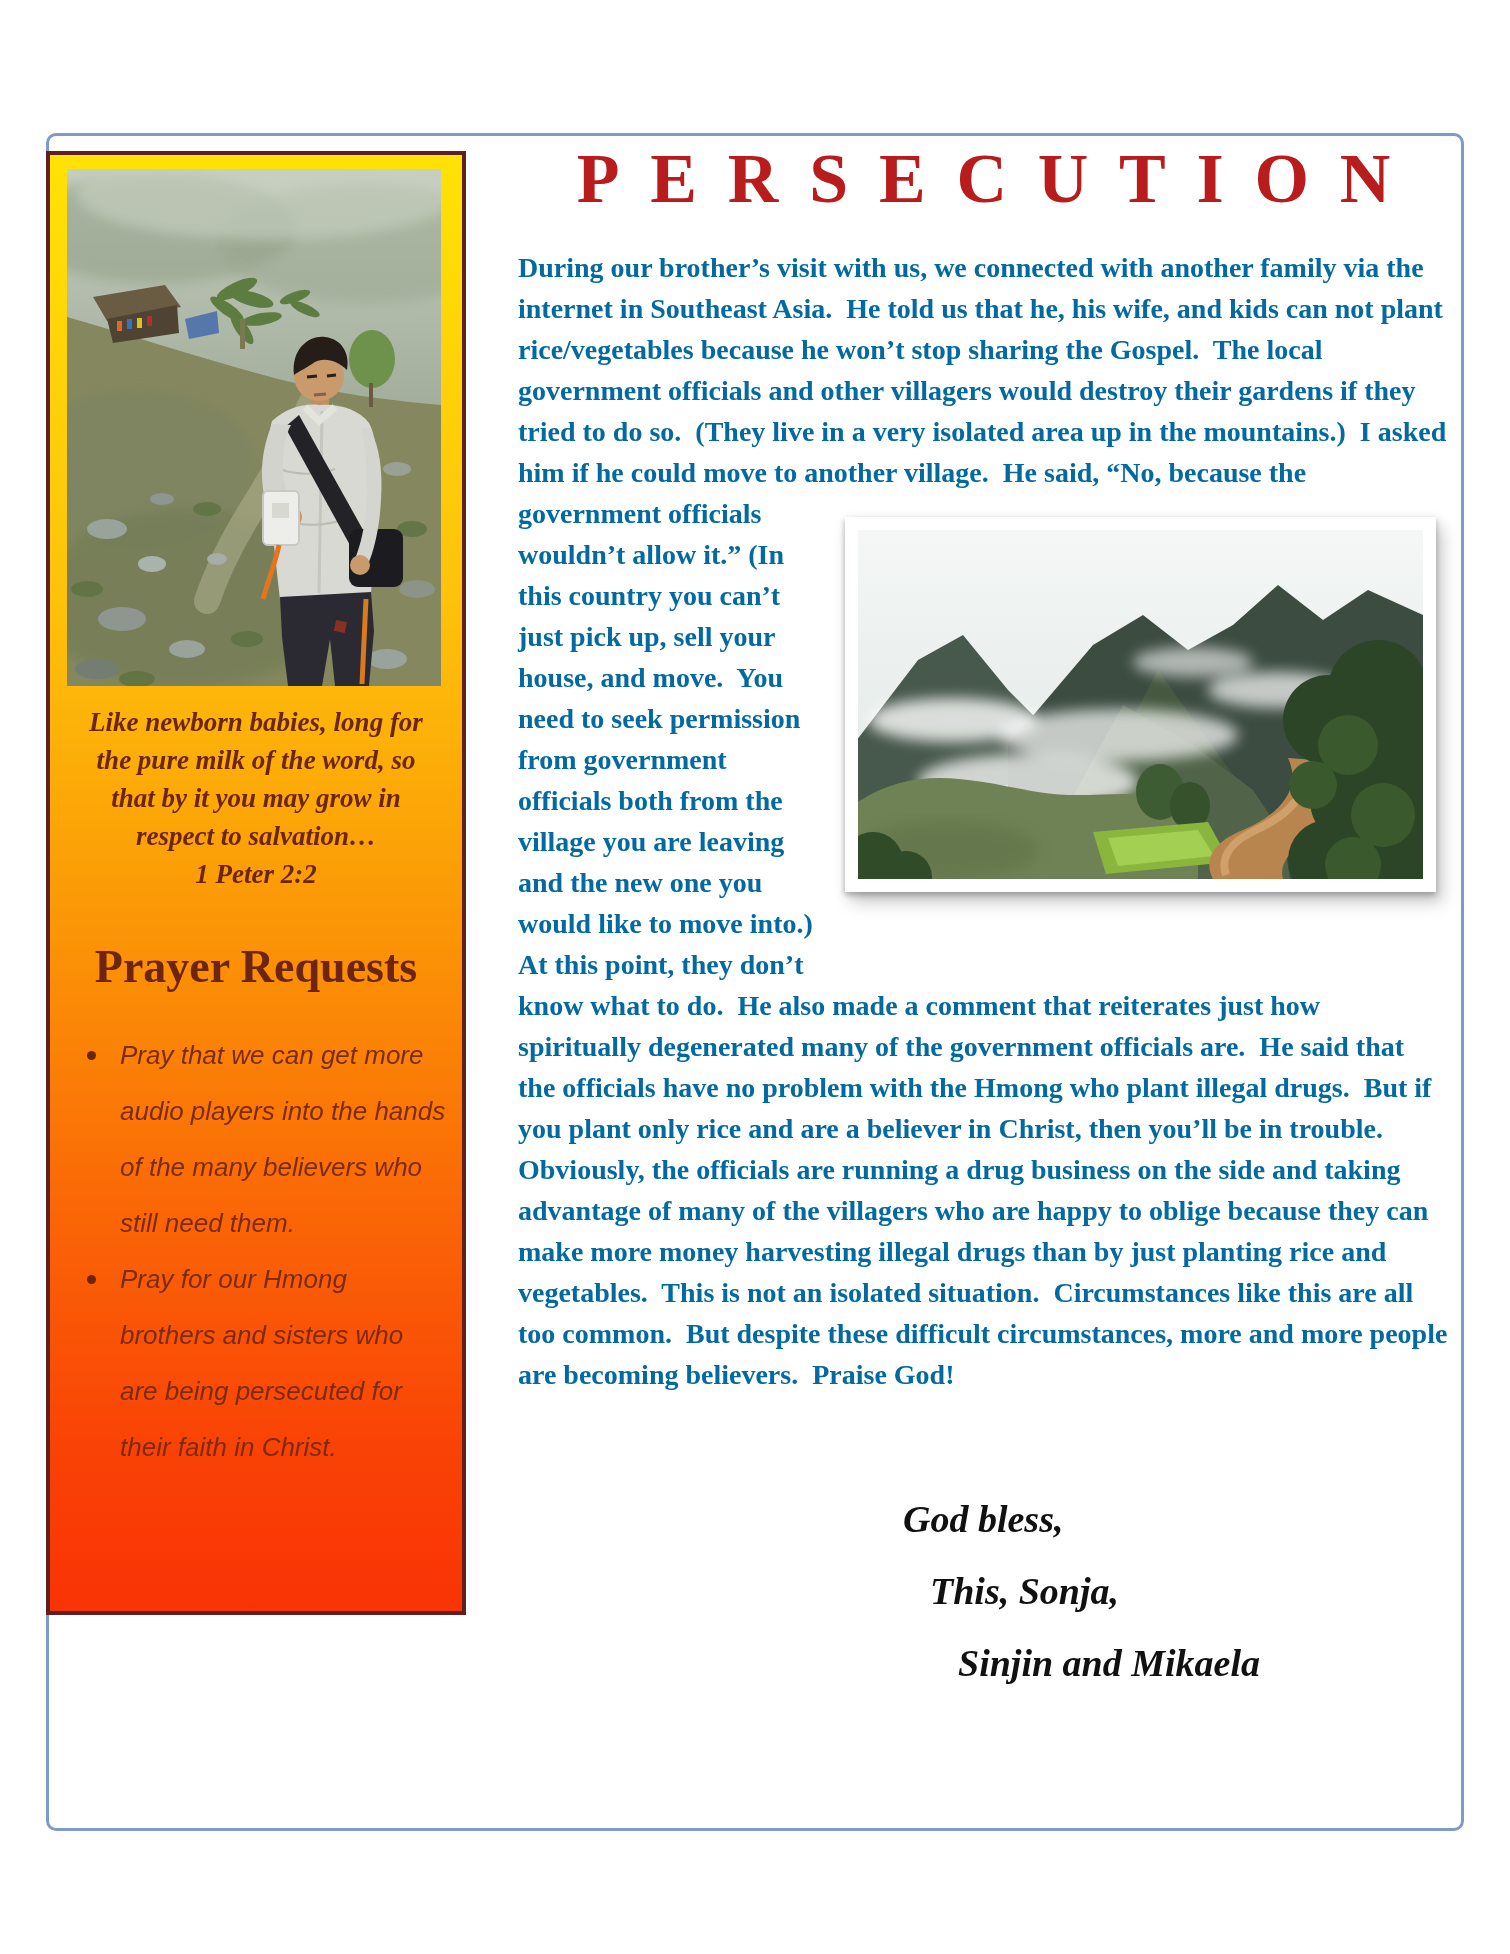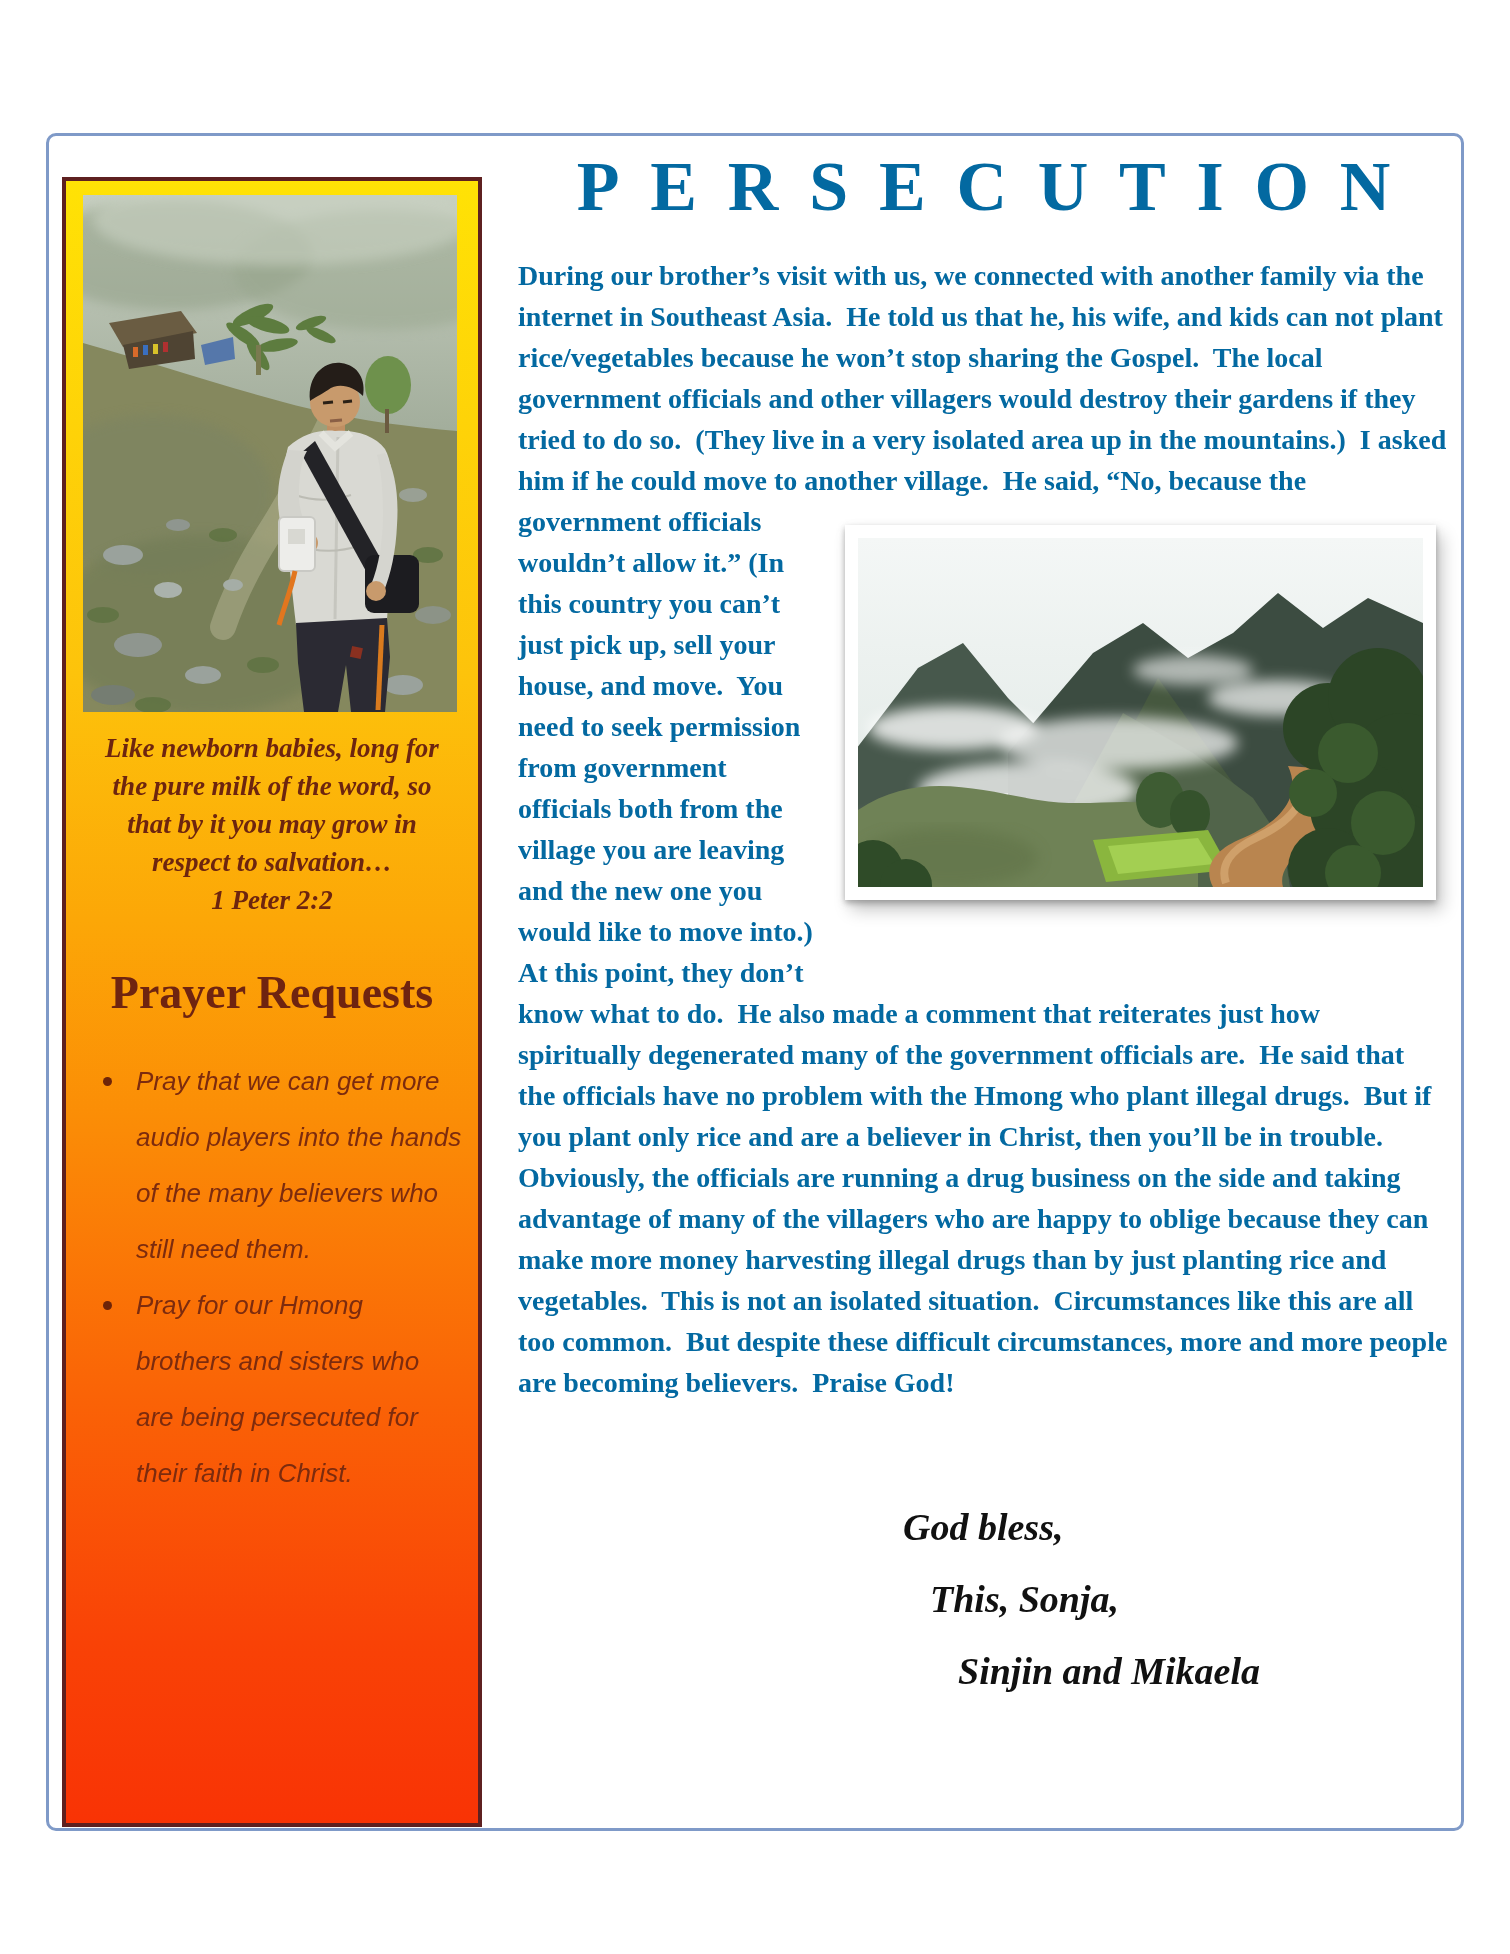--- a/index.html
+++ b/index.html
@@ -4,24 +4,24 @@
 <style>
   * { margin:0; padding:0; box-sizing:border-box; }
   html,body { width:1510px; height:1954px; background:#ffffff; overflow:hidden;
               font-family:"Liberation Serif", serif; }
 
   
   .page-frame { position:absolute; left:46px; top:133px; width:1418px; height:1698px;
                 border:3px solid #7f9ac8; border-radius:10px; }
 
   
-  .sidebar { position:absolute; left:62px; top:151px; width:420px; height:1650px;
+  .sidebar { position:absolute; left:46px; top:151px; width:420px; height:1464px;
              border:4px solid #5e2020;
              background:linear-gradient(180deg,#ffe205 0%, #fdc30b 30%, #fca707 45%,
-                         #fb8d06 57%, #fa6306 74%, #f94206 89%, #f93305 100%);margin-top:26px; }
+                         #fb8d06 57%, #fa6306 74%, #f94206 89%, #f93305 100%); }
 
   .portrait-frame { position:absolute; left:17px; top:14px; width:374px; height:517px; }
   .portrait-frame svg { display:block; width:100%; height:100%; }
 
   .verse { position:absolute; top:548px; left:0; right:0; padding:0 26px;
            font:bold italic 27px/38px "Liberation Serif", serif; color:#6d250f;
            text-align:center; }
   .verse-ref { display:block;font-style:italic; }
 
   .prayer-heading { position:absolute; top:784px; left:0; right:0; text-align:center;
@@ -30,23 +30,23 @@
   .requests { position:absolute; top:872px; left:0; right:0; list-style:none;
               padding:0 10px 0 70px; }
   .requests li { position:relative; font:italic 26px/56px "Liberation Sans", sans-serif;
                  color:#7c2b0e; padding-right:6px; }
   .requests li::before { content:""; position:absolute; left:-33px; top:24px;
                  width:9px; height:9px; border-radius:50%; background:#6e2408; }
 
   
   .main { position:absolute; left:518px; top:133px; width:930px; }
 
-  .title { text-align:center; margin-top:14px; padding-left:32px;
+  .title { text-align:center; margin-top:6px; padding-left:32px;
            font:bold 70px/80px "Liberation Serif", serif;
-           letter-spacing:0.44em; color:#0369a1; }
+           letter-spacing:0.44em; color:#b91c1c; }
 
   .article-text { margin-top:28px; font:bold 28px/41px "Liberation Serif", serif;
                   color:#0369a1; white-space:pre-wrap; }
 
   .photo-float { display:block; float:right; width:625px; height:453px; white-space:normal; }
   .mountain-frame { margin:24px 0 0 22px; width:591px; border:13px solid #ffffff;
                     background:#fff;
                     box-shadow:0 3px 6px rgba(110,110,110,.55), 6px 10px 16px rgba(0,0,0,.22); }
   .mountain-frame svg { display:block; width:565px; height:349px; }
 

